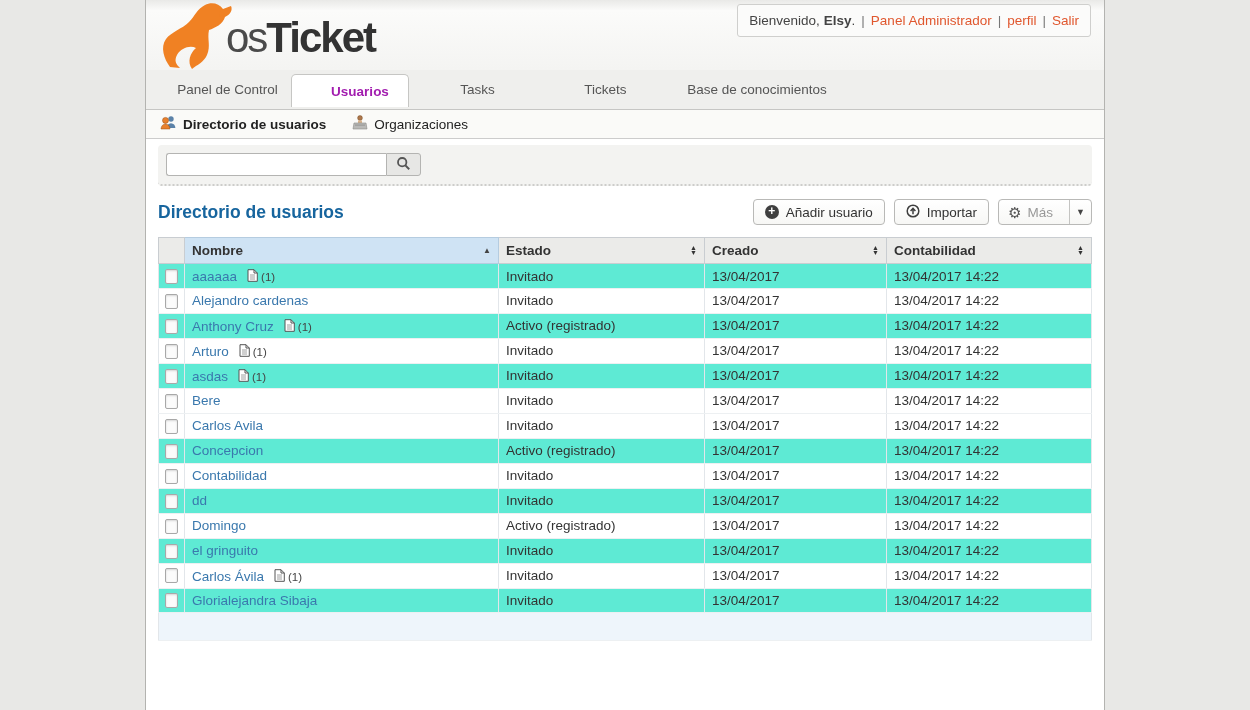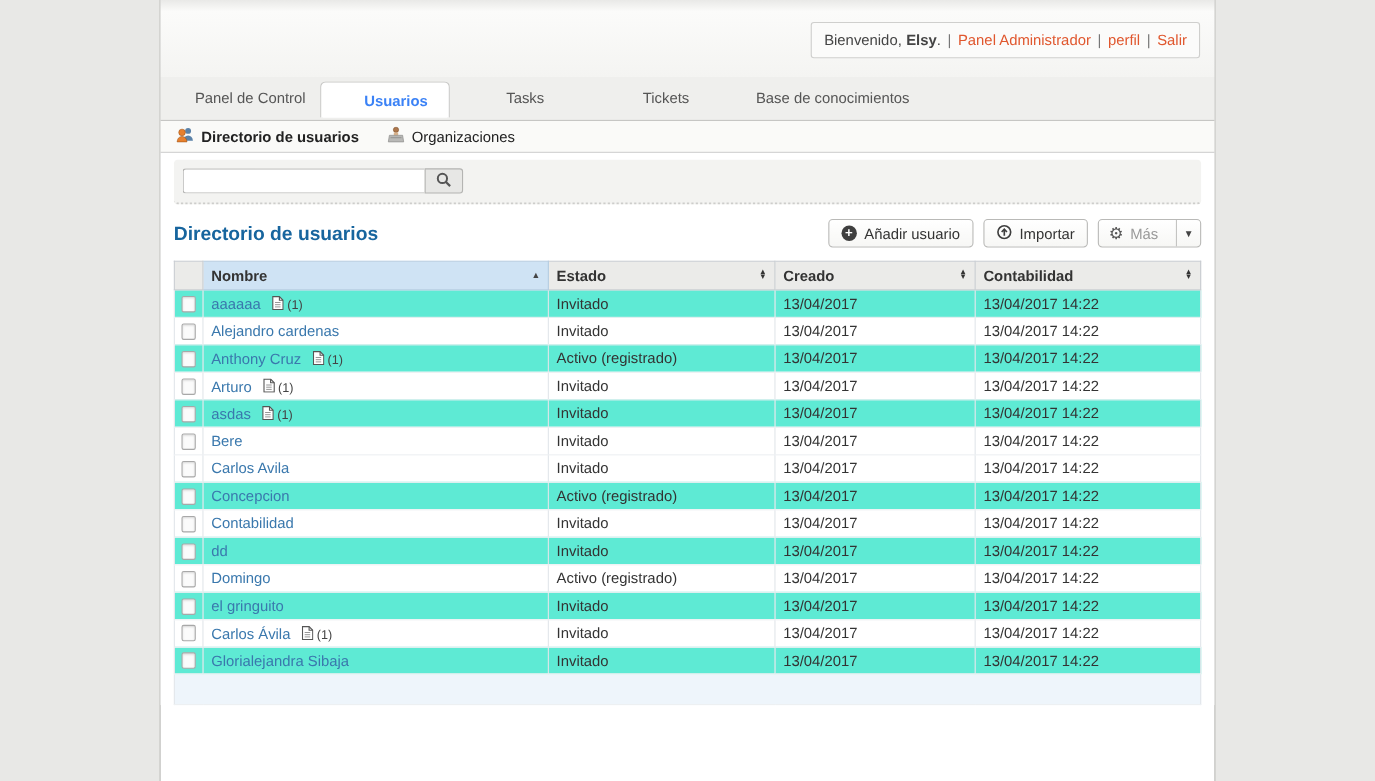--- a/index.html
+++ b/index.html
@@ -19,42 +19,42 @@
   .top-header {
     height:70px; position:relative;
     background:linear-gradient(#e9e9e7, #fbfbfa 15%, #f4f4f2);
   }
   .logo { position:absolute; left:8px; top:2px; display:flex; align-items:flex-end; height:66px; }
   .logo-kangaroo { position:relative; top:4px; left:2px; }
   .logo-text { font-size:42px; letter-spacing:-2px; line-height:60px; margin-left:-28px; }
   .logo-os { color:#4a4a4a; font-weight:normal; }
   .logo-ticket { color:#333; font-weight:bold; }
   .welcome-box {
-    position:absolute; right:13px; top:20px; height:33px;
+    position:absolute; right:13px; top:4px; height:33px;
     display:flex; align-items:center; gap:6px; padding:0 11px;
     background:#fbfbfa; border:1px solid #cfcfcd; border-radius:3px;
     color:#444;
   }
   .welcome-box a { color:#e0572e; text-decoration:none; }
   .welcome-sep { color:#777; }
   .wname { font-weight:bold; margin-left:4px; }
   
   .tabs {
     height:40px; background:#efefed; border-bottom:1px solid #c6c6c4;
     display:flex; align-items:center; padding-left:18px;
   }
   .tab {
     height:31px; line-height:31px; text-align:center;
     color:#555; cursor:pointer;
   }
   .tab-w1{width:127px}.tab-w2{width:118px}.tab-w3{width:137px}.tab-w4{width:119px}.tab-w5{width:184px}
   .tab.active {
     background:#fff; border:1px solid #c6c6c4; border-bottom:none;
     border-radius:5px 5px 0 0; margin-bottom:-1px; height:33px; line-height:33px;
-    color:#3b82f6; font-weight:bold;padding-left:20px;
+    color:#a21caf; font-weight:bold;padding-left:20px;
   }
   
   .subnav {
     height:29px; background:#fafaf8; border-bottom:1px solid #ccc;
     display:flex; align-items:center; padding-left:14px; gap:26px;
   }
   .subnav-item { display:flex; align-items:center; gap:6px; color:#222; cursor:pointer; }
   .subnav-item.active { font-weight:bold; }
   
   .main { padding:4px 12px 0 12px; background:#fff; }
@@ -127,20 +127,29 @@
     margin:0; cursor:pointer; vertical-align:middle;
   }
   tr.partial-row td { background:#eef5fb; height:28px; }
 </style>
 </head>
 <body>
 
 <div class="content-frame">
 
   <div class="top-header">
+    <div class="logo">
+      <span class="logo-kangaroo">
+        <svg width="100" height="68" viewBox="0 0 100 68">
+          <path fill="#f08123" d="M14,66 C8,58 4,46 10,38 C15,31 26,28 33,21 C39,15 41,8 49,4 C55,1 63,2 67,8 L75,5 C77,9 74,14 69,16 C67,23 59,27 53,29 C51,38 55,45 51,54 C48,61 41,64 36,68 C31,61 34,52 40,47 C34,44 25,47 21,54 C18,60 20,63 24,67 Z"></path>
+          <path fill="#f08123" d="M63,10 l6,3 -5,3 z"></path>
+        </svg>
+      </span>
+      <span class="logo-text"><span class="logo-os">os</span><span class="logo-ticket">Ticket</span></span>
+    </div>
     <div class="welcome-box">
       <span><span>Bienvenido,</span><span class="wname">Elsy</span><span>.</span></span>
       <span class="welcome-sep">|</span>
       <a href="#">Panel Administrador</a>
       <span class="welcome-sep">|</span>
       <a href="#">perfil</a>
       <span class="welcome-sep">|</span>
       <a href="#">Salir</a>
     </div>
   </div>

